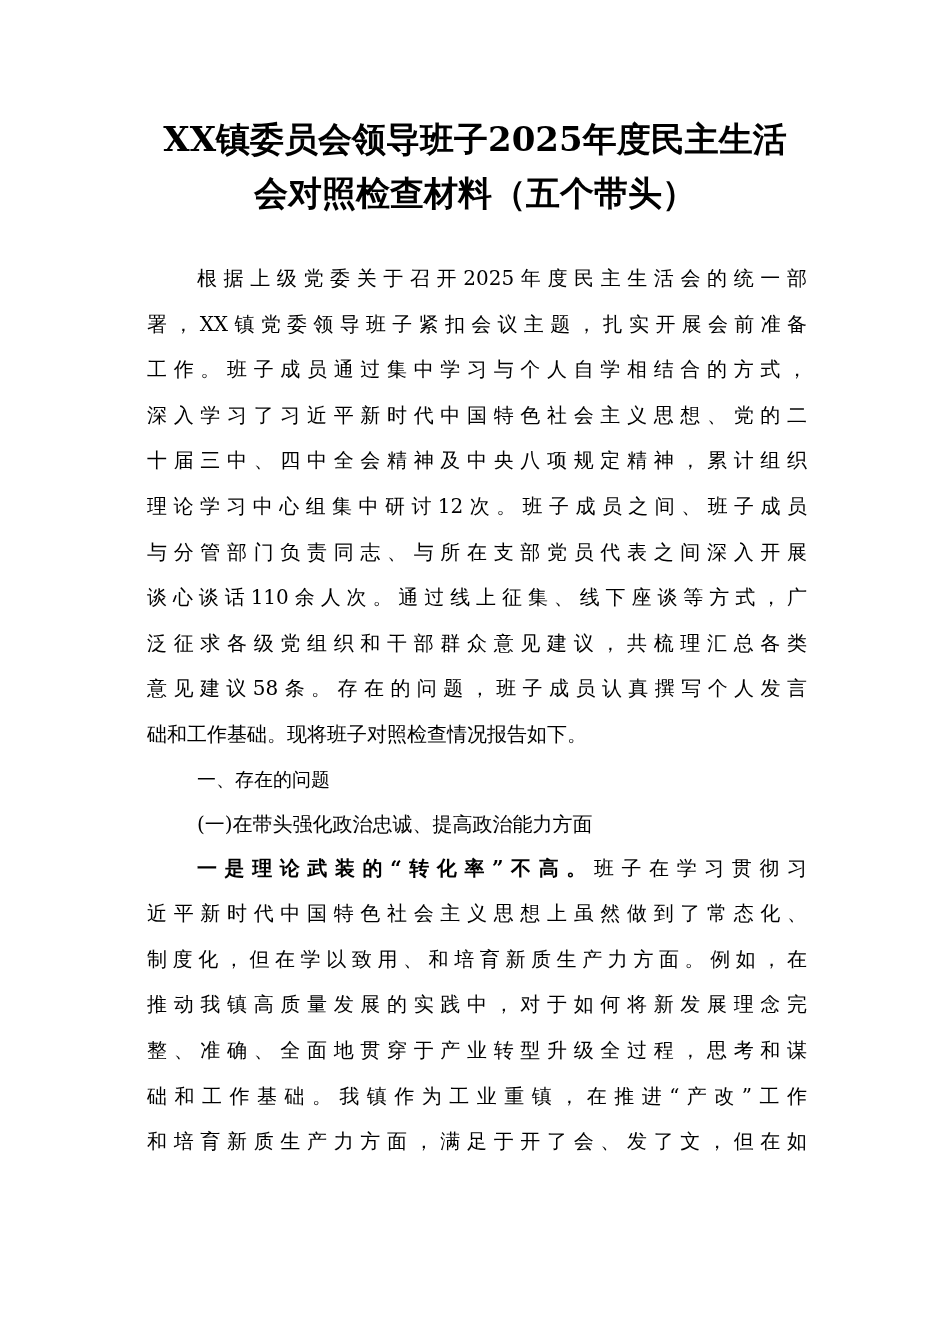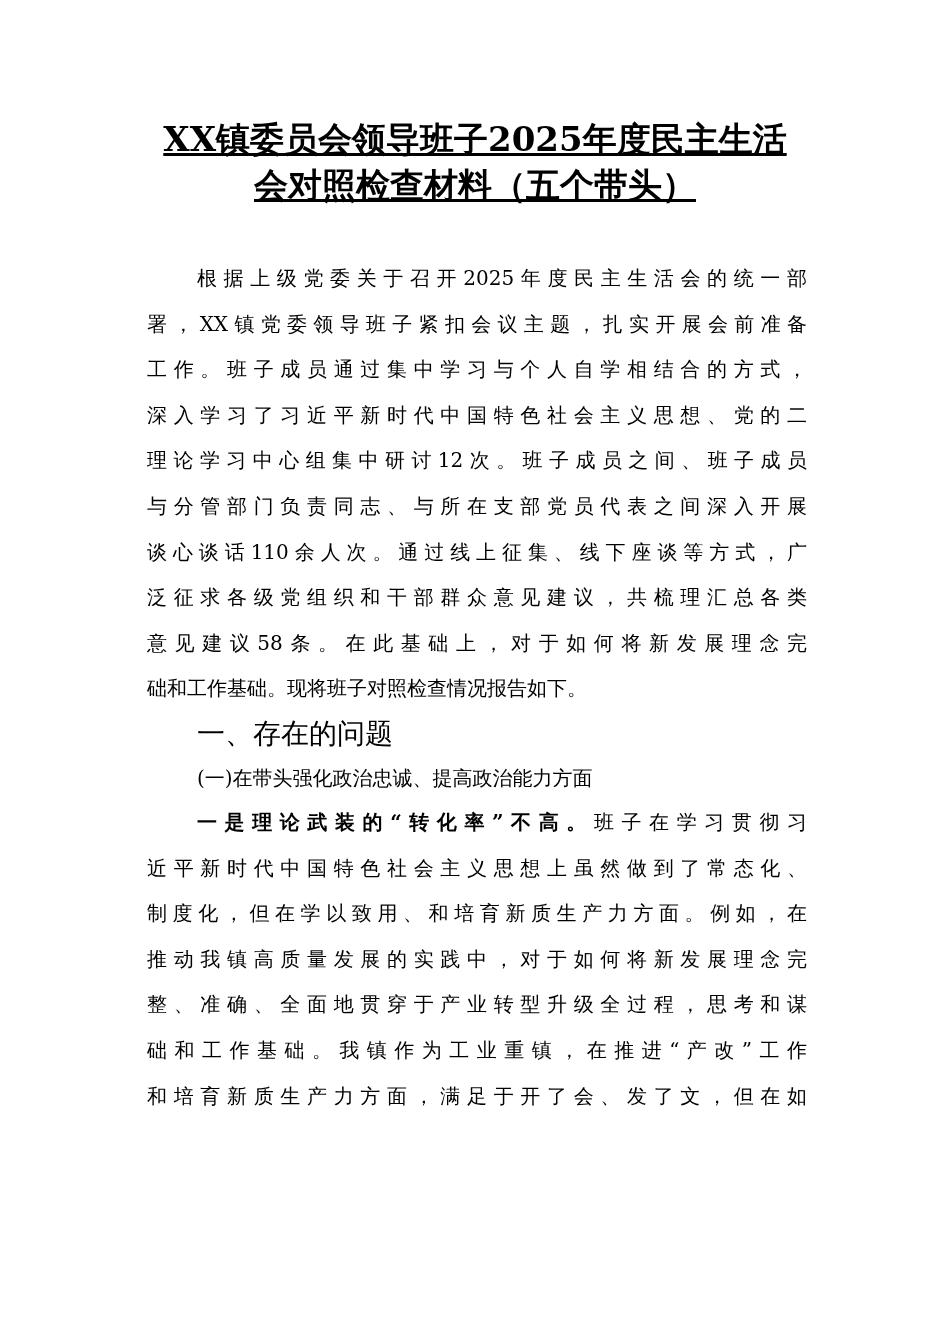--- a/index.html
+++ b/index.html
@@ -1,53 +1,54 @@
 <!DOCTYPE html>
 <html><head>
 <meta charset="utf-8">
 <style>
   html, body { margin: 0; padding: 0; background: #ffffff; }
   body { width: 950px; height: 1344px; position: relative; overflow: hidden;
          font-family: "DejaVu Serif", "Liberation Serif", serif; color: #000; }
   .page { position: absolute; left: 0; top: 0; width: 950px; height: 1344px; background: #fff; }
   .title { position: absolute; left: 0; width: 950px; text-align: center;
            font-family: "DejaVu Serif", "Liberation Serif", serif; font-weight: bold;
-           font-size: 34px; line-height: 46px; letter-spacing: 0px; text-decoration: underline; }
+           font-size: 34px; line-height: 46px; letter-spacing: 0px; }
   .title .l1 { display: block; }
-  .title .l2 { display: block; }
+  .title .l2 { display: block; margin-top: 8px; }
   .body-lines { position: absolute; left: 147px; top: 256px; width: 660px; }
   .line { height: 45.6px; line-height: 45.6px; font-size: 20px; white-space: nowrap;
           text-align: justify; text-align-last: justify; width: 660px; letter-spacing: 0; }
   .line.last { text-align-last: left; font-family: Liberation Serif, serif; }
   .line.indent { padding-left: 50px; width: 610px; }
-  .heading1 { font-family: Liberation Sans, sans-serif; font-size: 28px;
+  .heading1 { font-family: Liberation Sans, sans-serif; font-size: 19px;
               text-align-last: left; height: 44px; line-height: 44px; }
   .heading2 { text-align-last: left; height: 44px; line-height: 44px; }
   .bold { font-weight: bold; margin-top: 43px; }
 </style>
 </head>
 <body>
 
 <div class="page">
 
   <div class="title" style="top:116px;">
     <span class="l1">XX镇委员会领导班子2025年度民主生活</span>
     <span class="l2">会对照检查材料（五个带头）</span>
   </div>
 
   <div class="body-lines">
     <div class="line indent">根据上级党委关于召开2025年度民主生活会的统一部</div>
     <div class="line">署，XX镇党委领导班子紧扣会议主题，扎实开展会前准备</div>
     <div class="line">工作。班子成员通过集中学习与个人自学相结合的方式，</div>
     <div class="line">深入学习了习近平新时代中国特色社会主义思想、党的二</div>
+    <div class="line">十届三中、四中全会精神及中央八项规定精神，累计组织</div>
     <div class="line">理论学习中心组集中研讨12次。班子成员之间、班子成员</div>
     <div class="line">与分管部门负责同志、与所在支部党员代表之间深入开展</div>
     <div class="line">谈心谈话110余人次。通过线上征集、线下座谈等方式，广</div>
     <div class="line">泛征求各级党组织和干部群众意见建议，共梳理汇总各类</div>
-    <div class="line">意见建议58条。在此基础上，对于如何将新发展理念完</div>
+    <div class="line">意见建议58条。存在的问题，班子成员认真撰写个人发言</div>
     <div class="line last">础和工作基础。现将班子对照检查情况报告如下。</div>
 
     <div class="line indent heading1">一、存在的问题</div>
     <div class="line indent heading2">(一)在带头强化政治忠诚、提高政治能力方面</div>
 
     <div class="line indent">
       <span class="bold">一是理论武装的“转化率”不高。</span><span>班子在学习贯彻习</span>
     </div>
     <div class="line">近平新时代中国特色社会主义思想上虽然做到了常态化、</div>
     <div class="line">制度化，但在学以致用、和培育新质生产力方面。例如，在</div>

